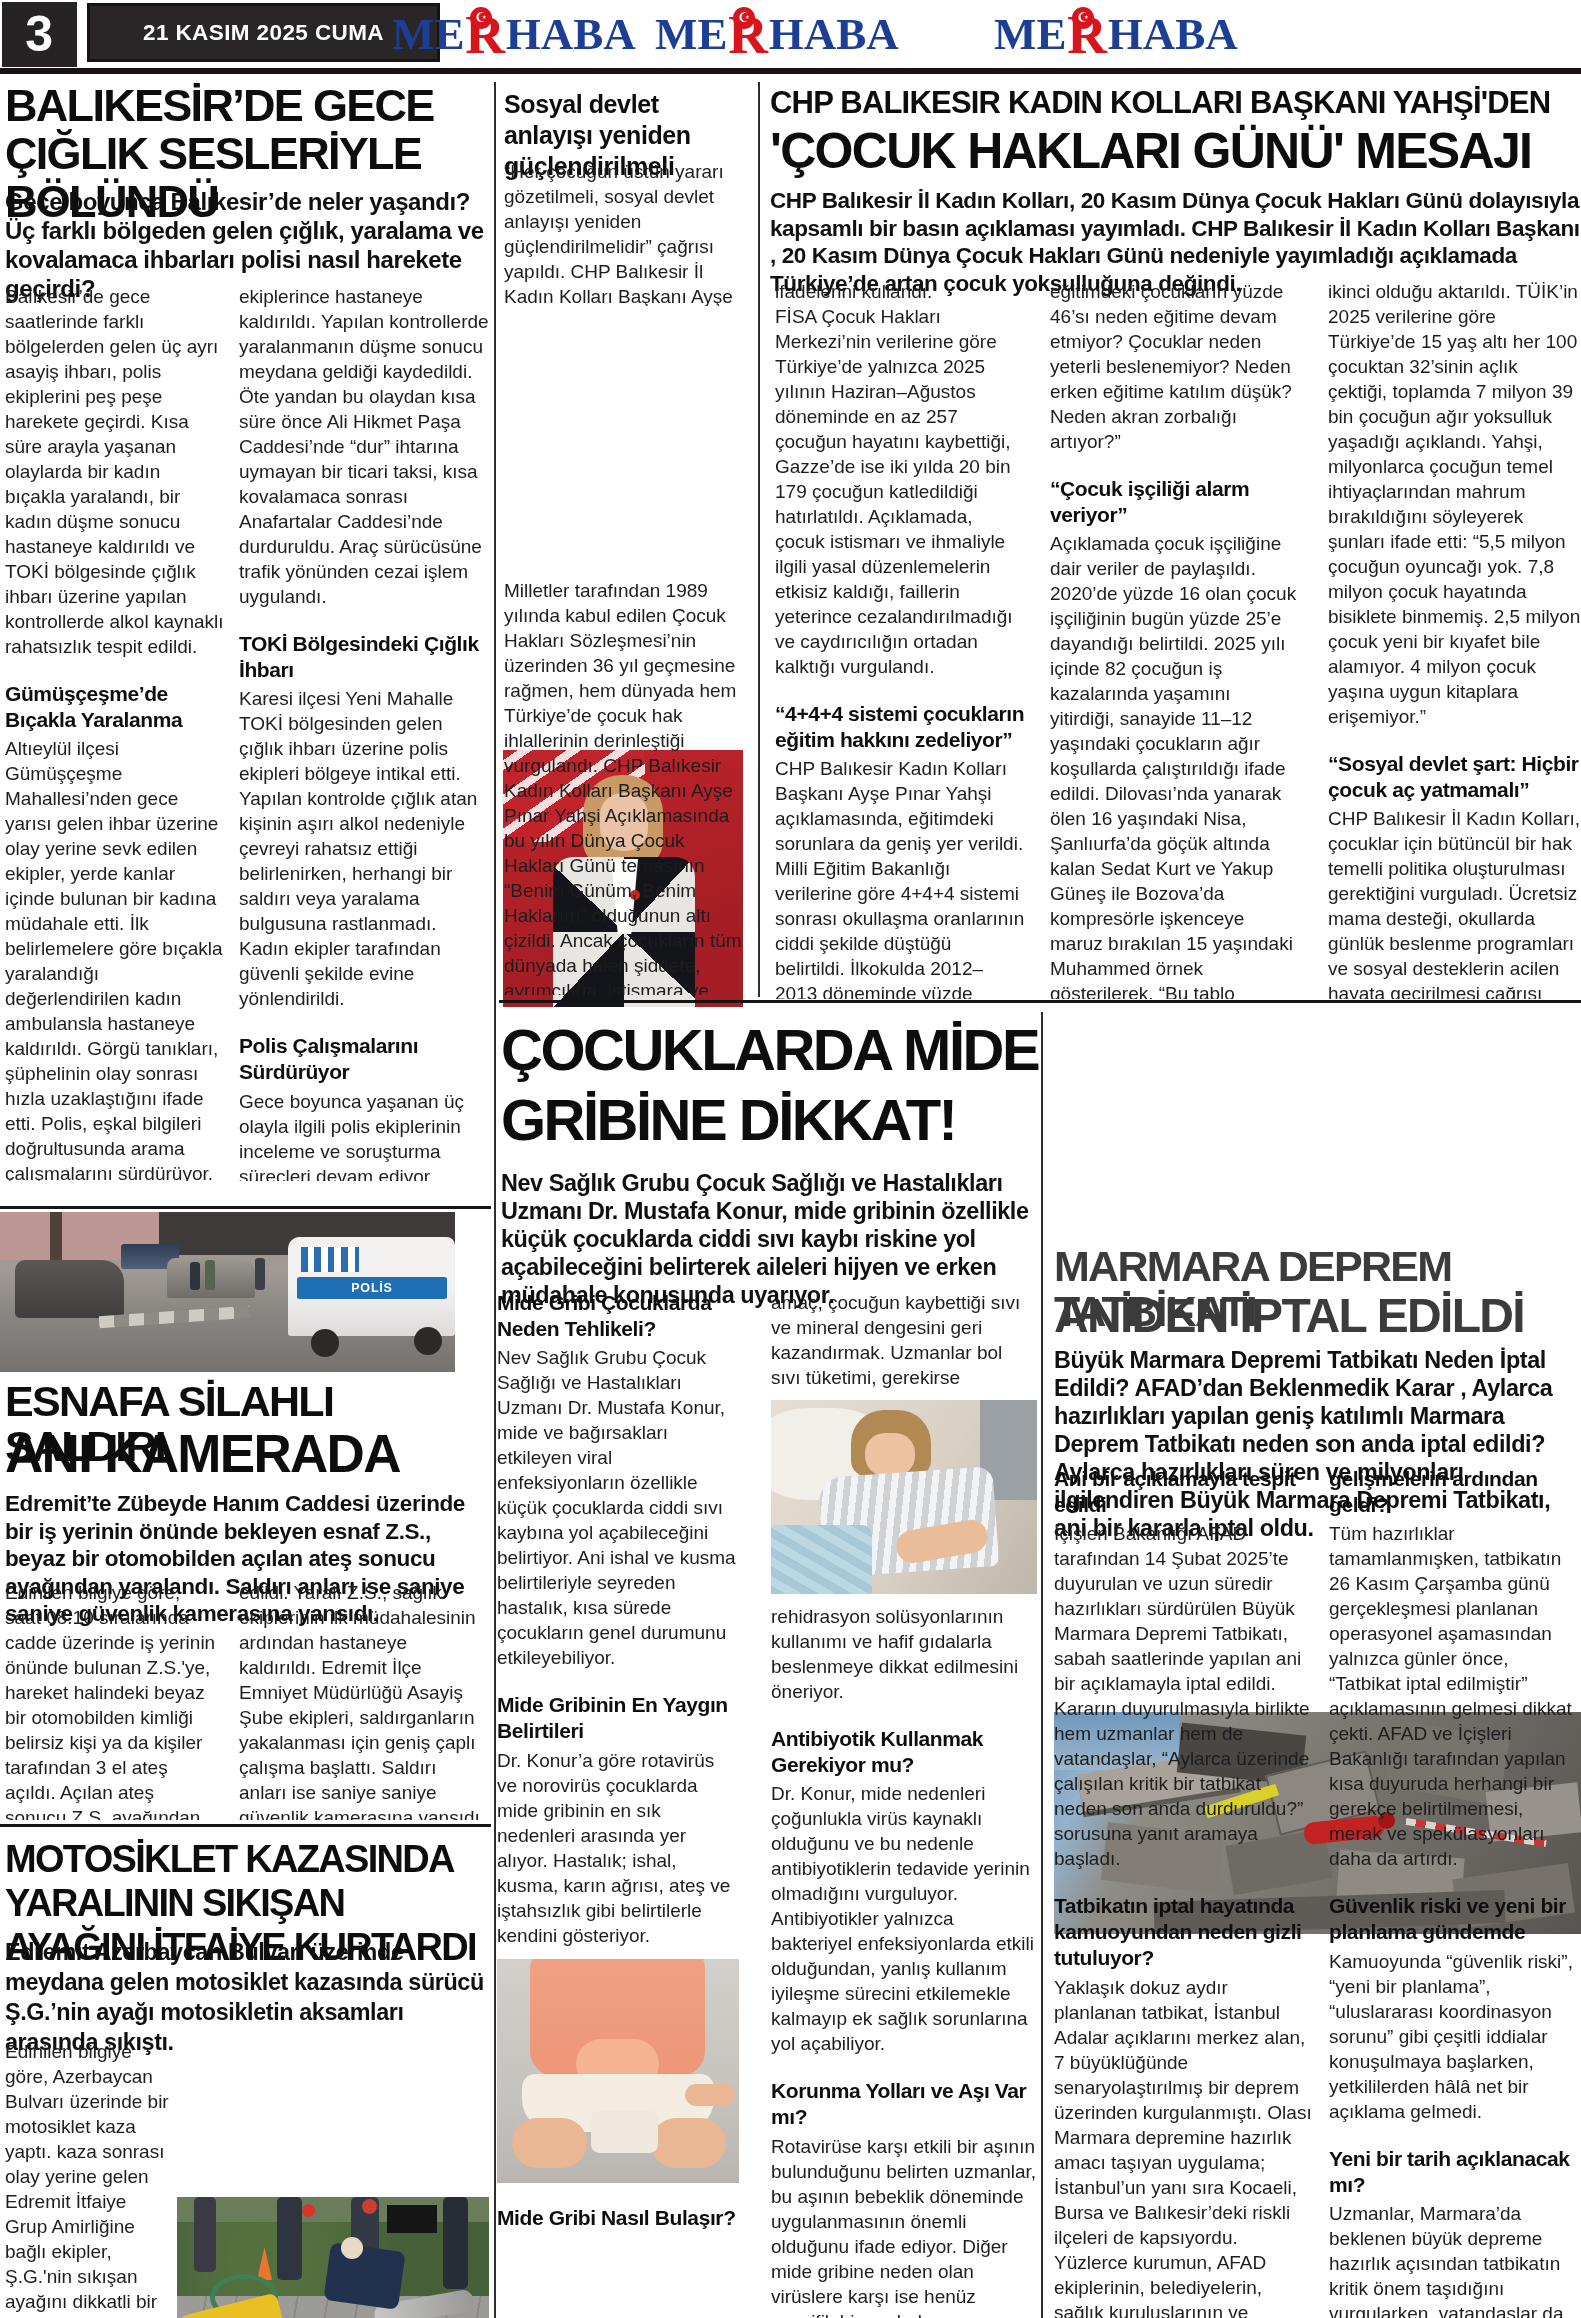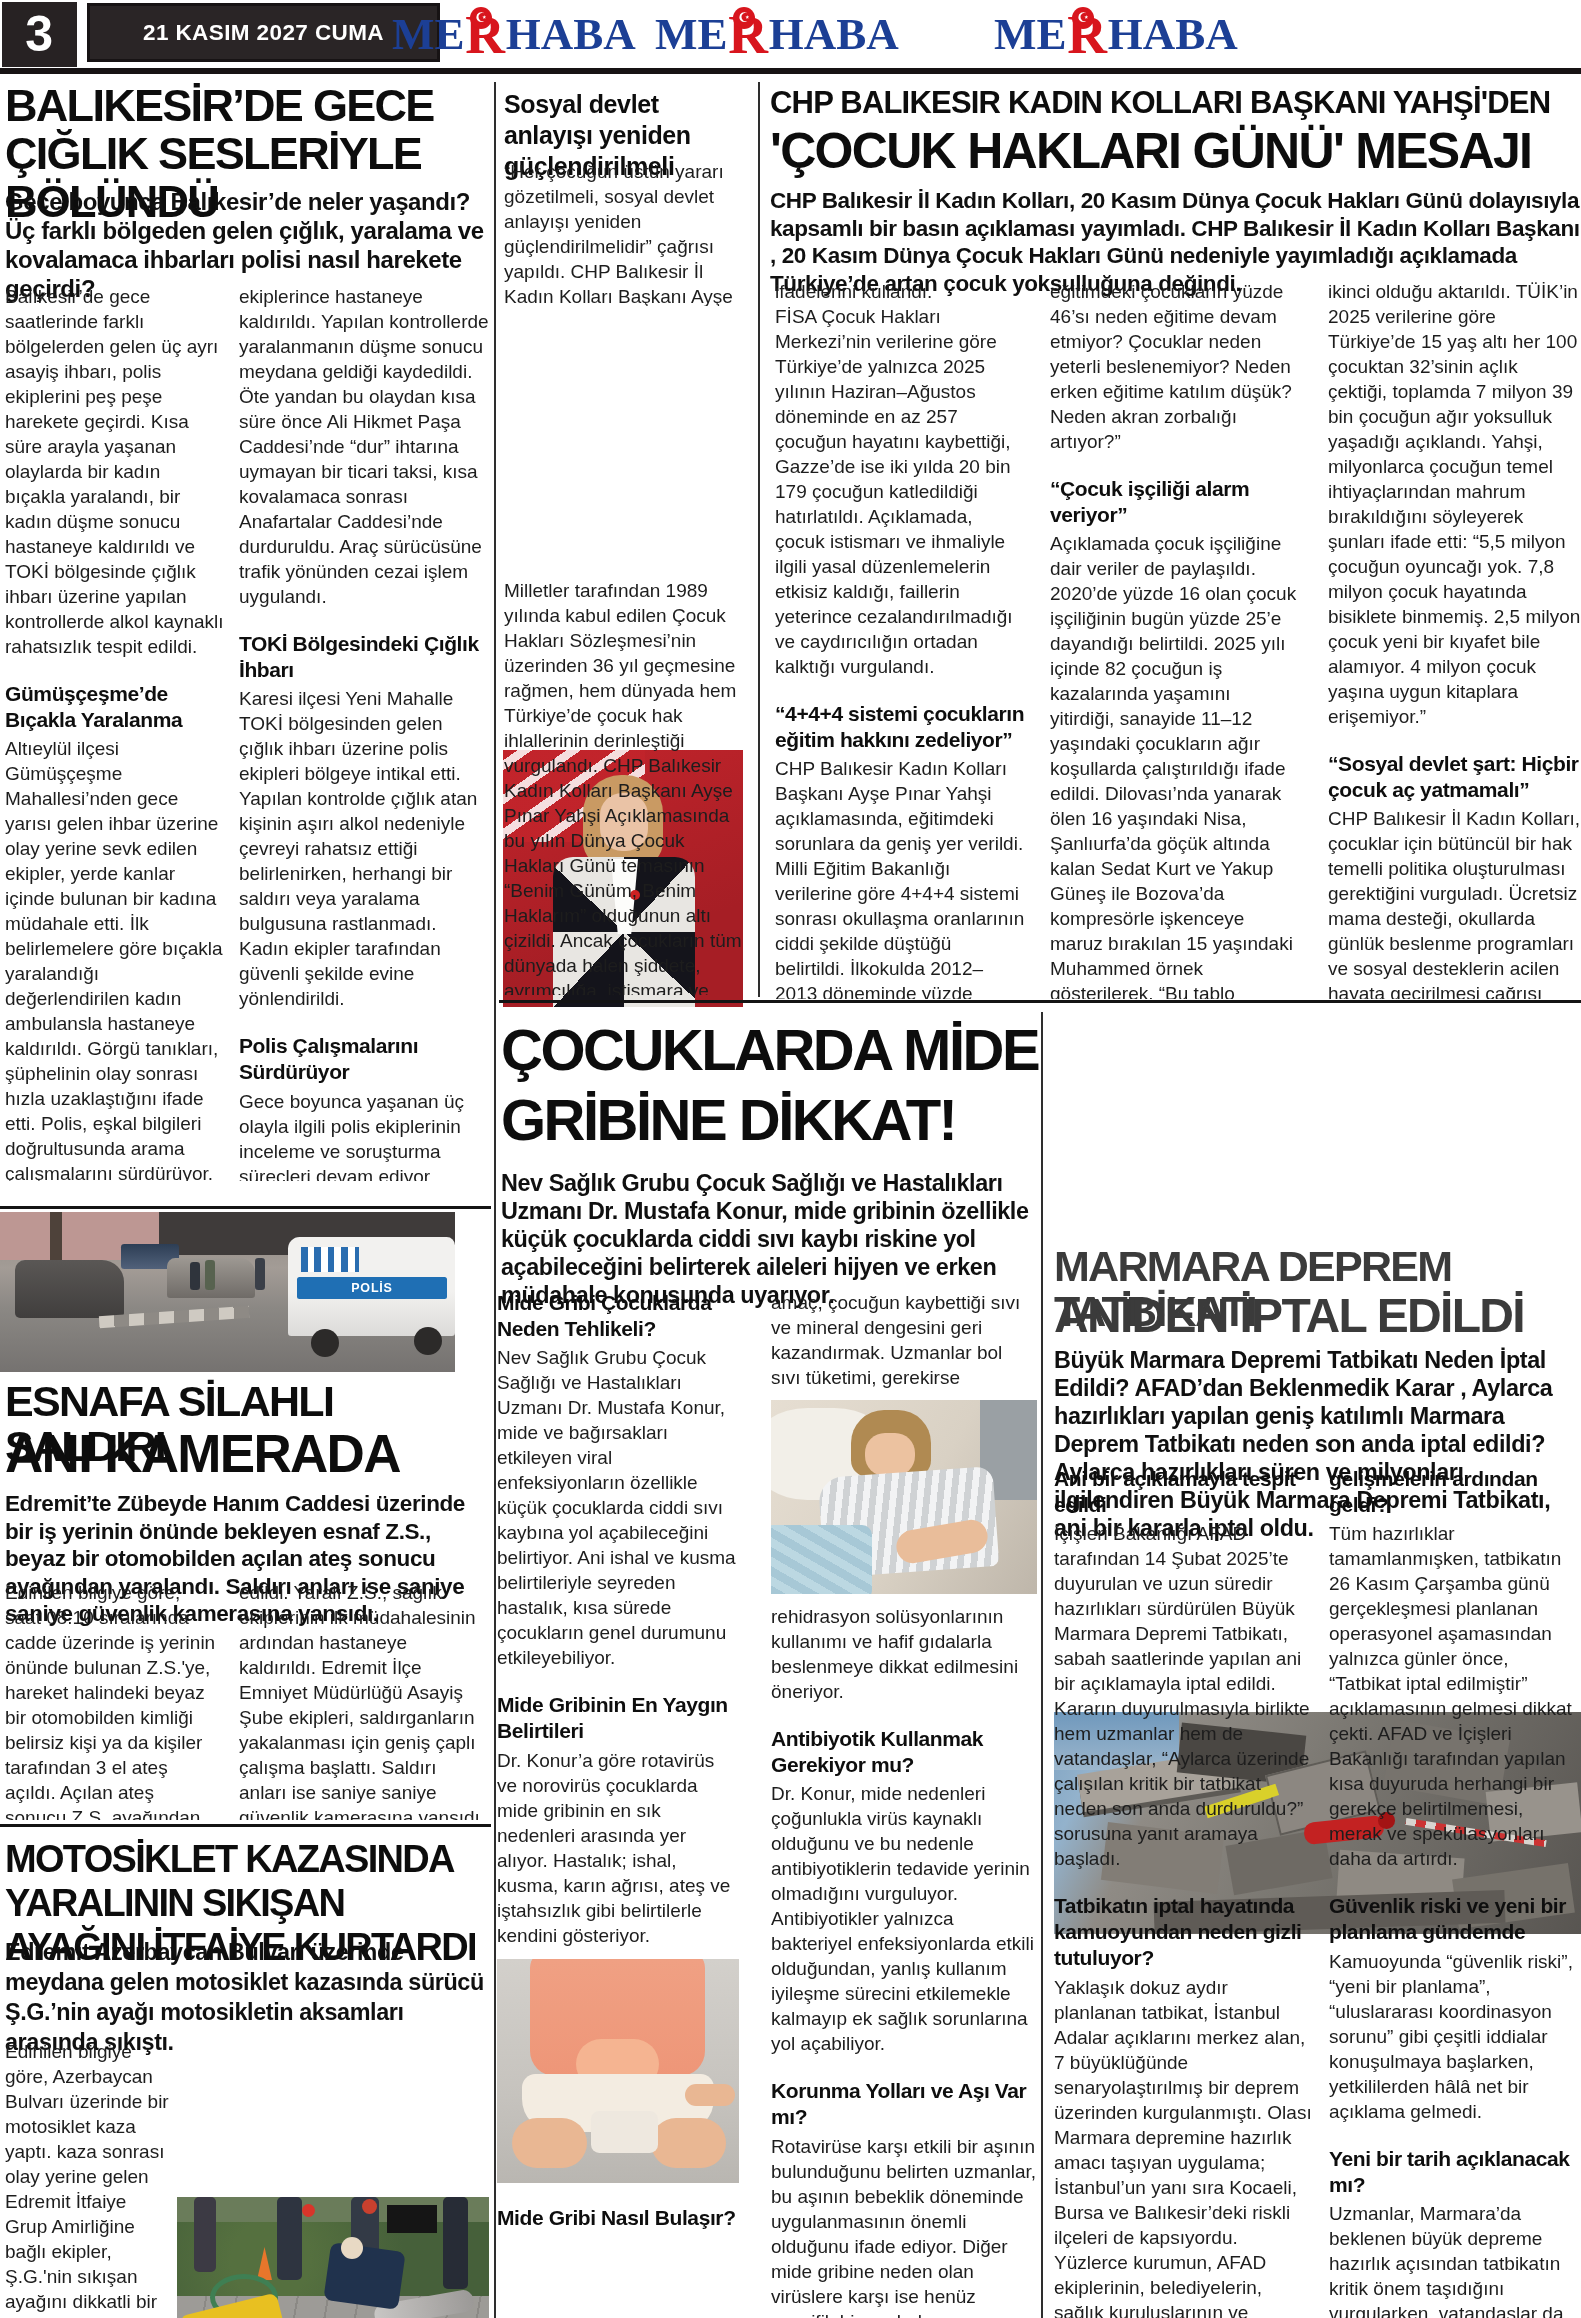--- a/index.html
+++ b/index.html
@@ -29,21 +29,21 @@
   .col p + p{margin-top:0;}
   .col h4{font-size:21px;line-height:26px;margin:22px 0 3.3px 0;color:#0e0e0e;letter-spacing:-0.4px;}
   .col h4:first-child{margin-top:0;}
   .photo{overflow:hidden;position:relative;}
   .photo *{position:absolute;}
 </style>
 </head>
 <body>
 
 <div class="abs numbox">3</div>
-<div class="abs datebox">21 KASIM 2027 CUMA</div>
+<div class="abs datebox">21 KASIM 2025 CUMA</div>
 <div class="abs headrule"></div>
 
 <div class="abs logo" style="left:392px;">
   <span>ME</span>
     <span class="r"><span>R</span><span class="moon">☪</span></span>
     <span>HABA</span>
 </div>
 <div class="abs logo" style="left:655px;">
   <span>ME</span>
     <span class="r"><span>R</span><span class="moon">☪</span></span>

